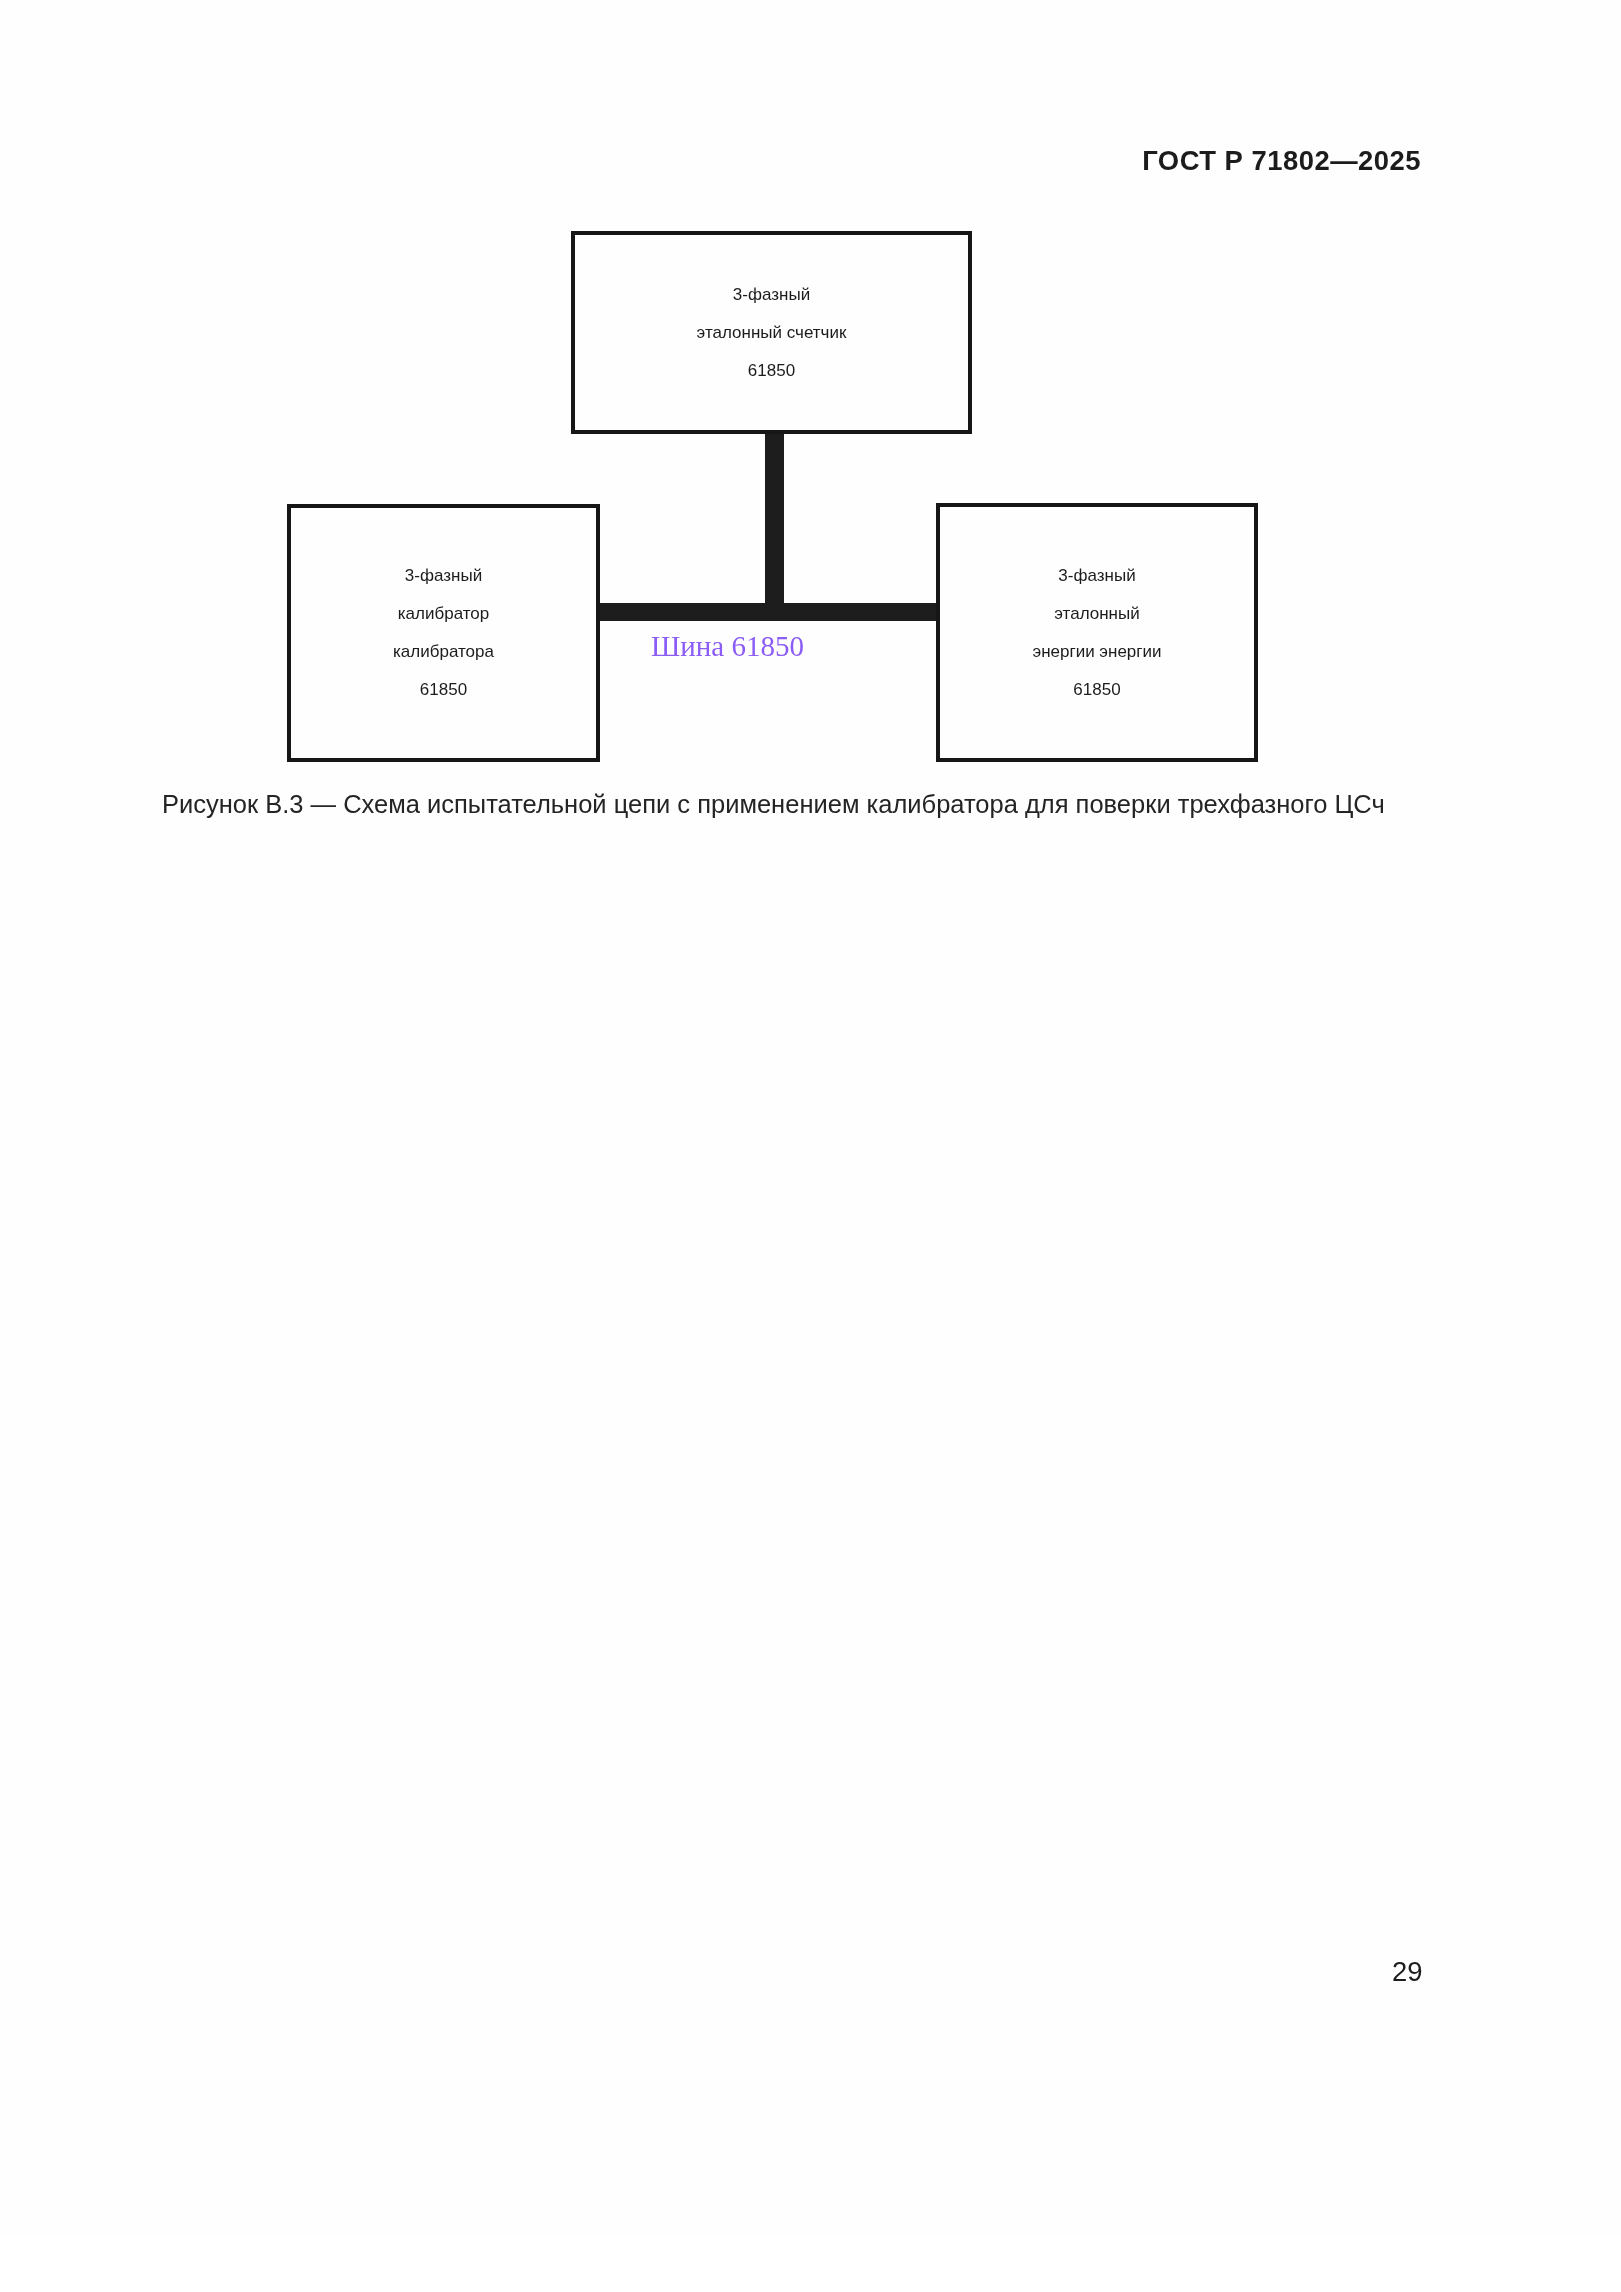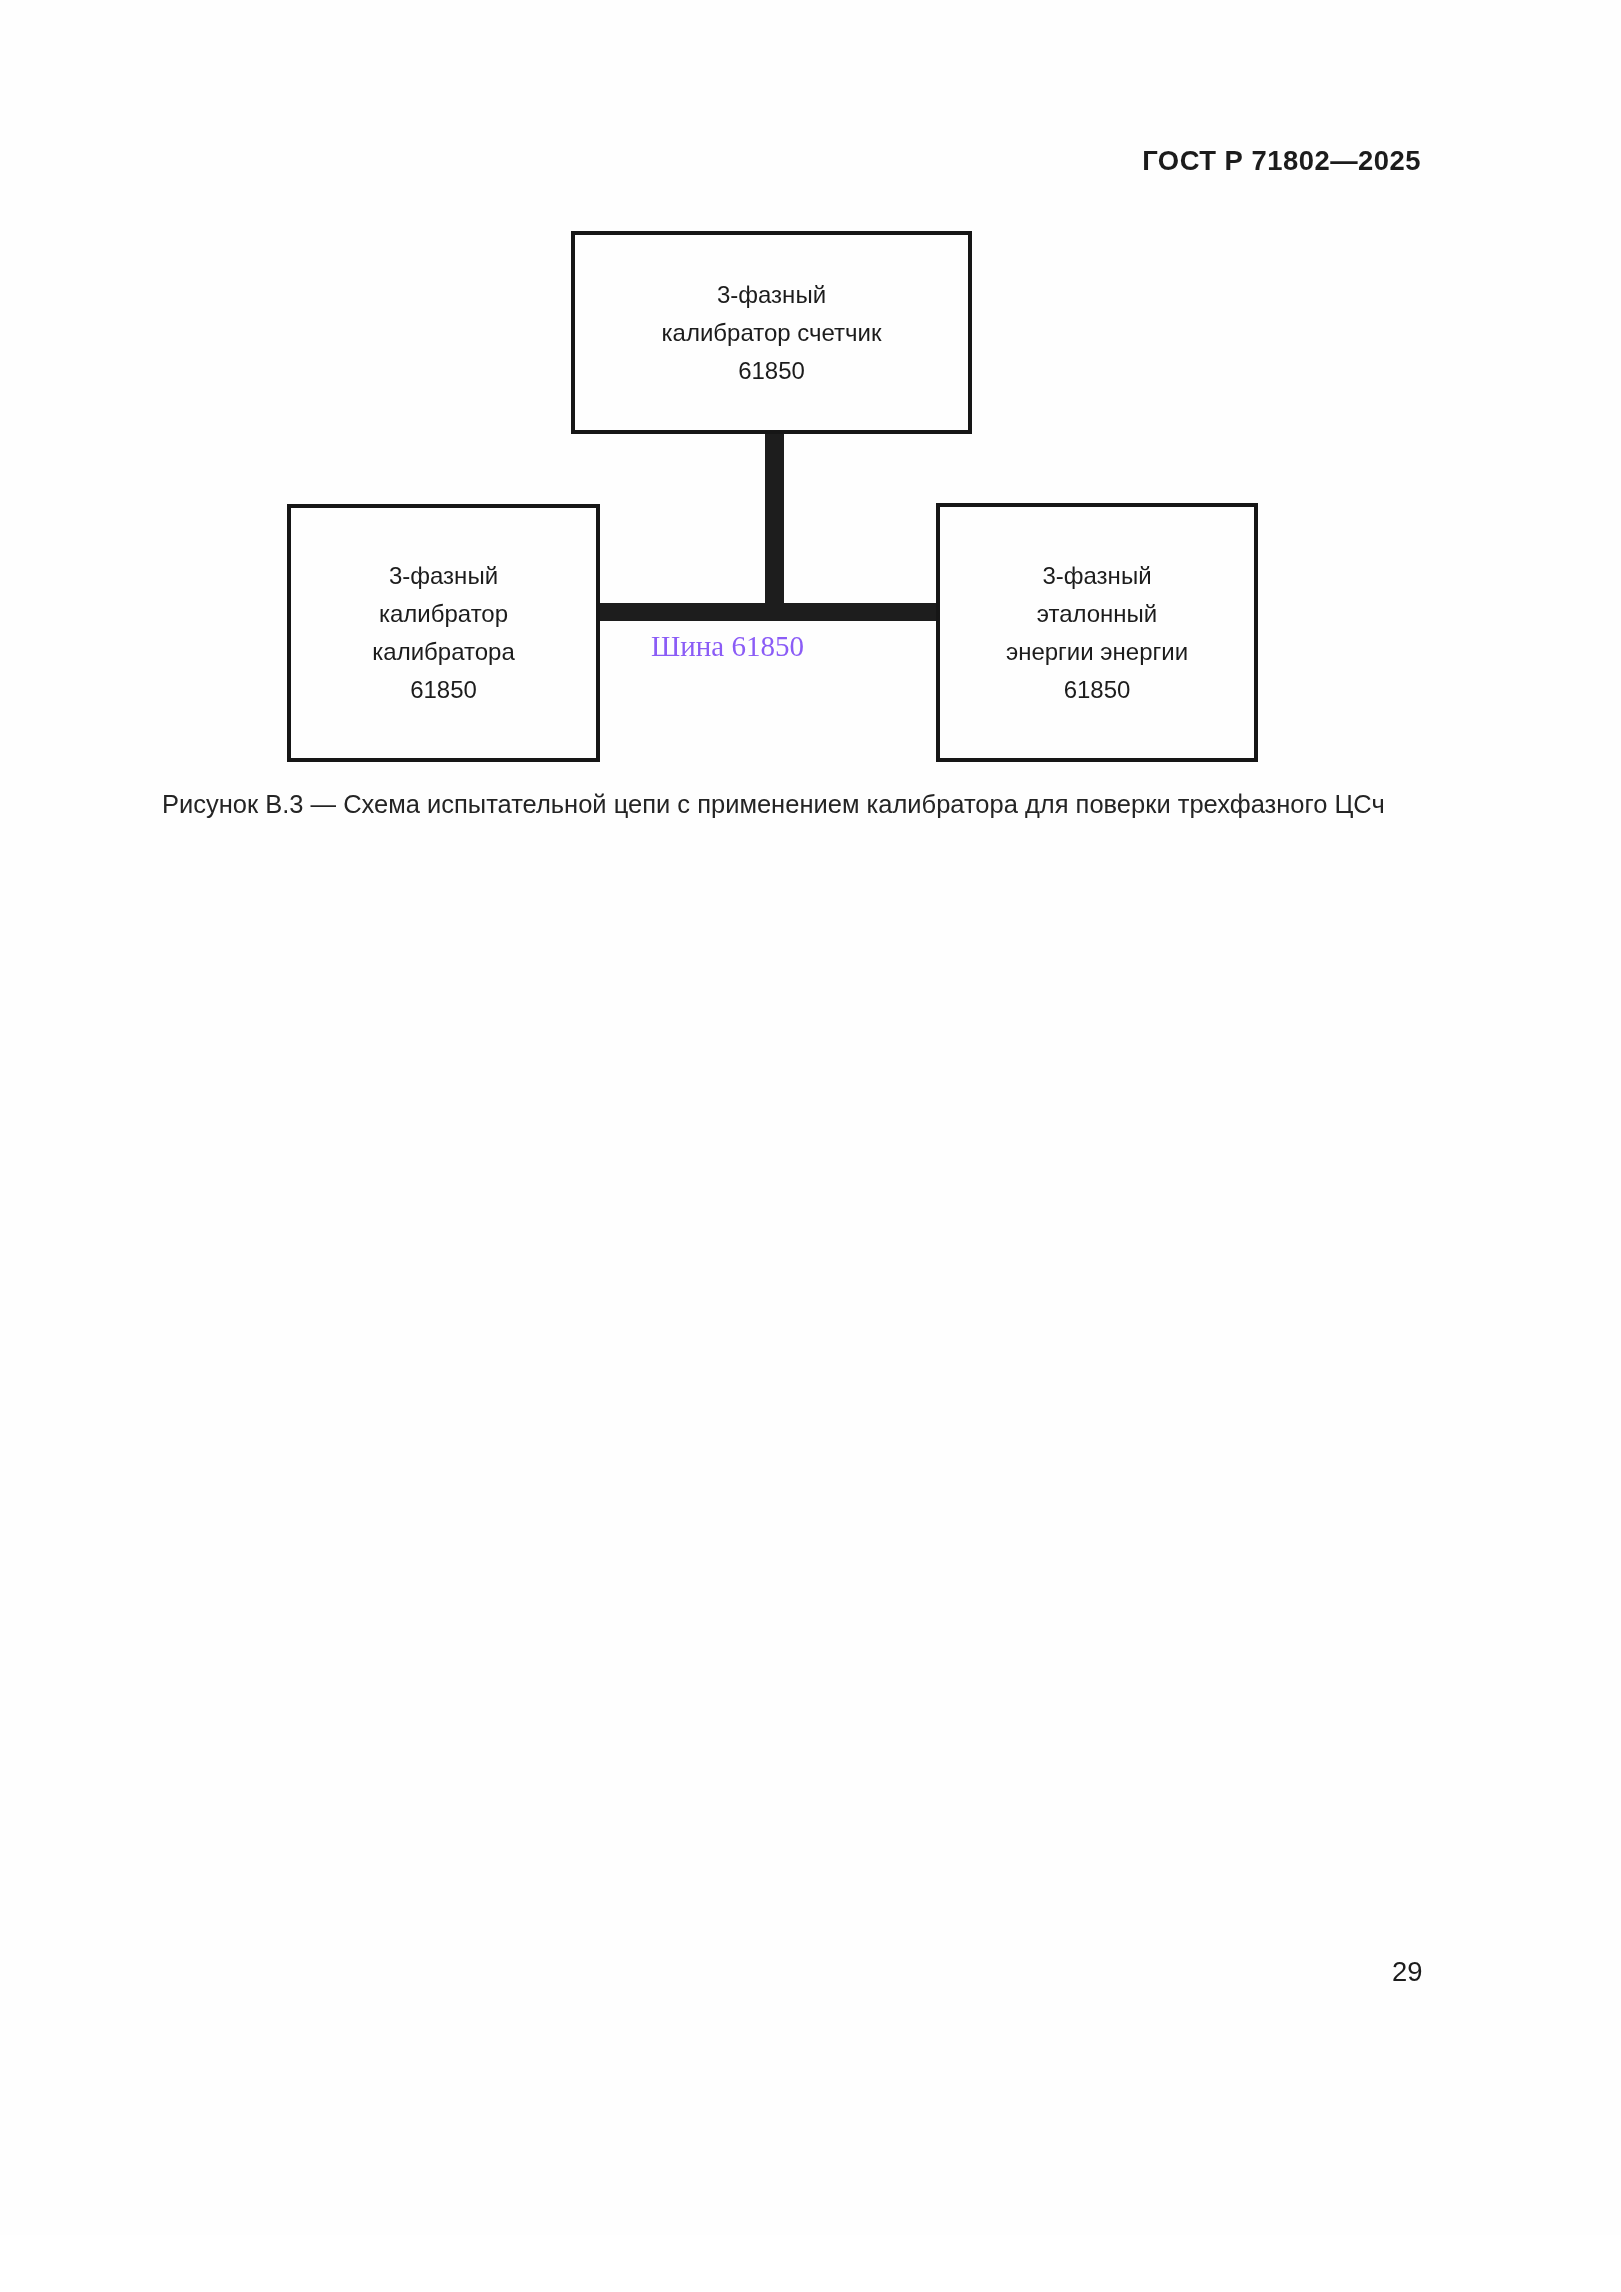--- a/index.html
+++ b/index.html
@@ -50,21 +50,21 @@
     width: 313px;
     height: 258px;
   }
   .box-right {
     left: 936px;
     top: 503px;
     width: 322px;
     height: 259px;
   }
   .box-line {
-    font-size: 24px;
+    font-size: 17px;
     line-height: 38px;
     text-align: right;
     white-space: nowrap;
   }
   .bus-vertical {
     position: absolute;
     left: 765px;
     top: 434px;
     width: 18.6px;
     height: 186px;
@@ -108,21 +108,21 @@
 </style>
 </head>
 <body>
 
 <div class="page">
 
   <div class="doc-header">ГОСТ Р 71802—2025</div>
 
   <div class="diagram-box box-top">
     <div class="box-line">3-фазный</div>
-    <div class="box-line">калибратор счетчик</div>
+    <div class="box-line">эталонный счетчик</div>
     <div class="box-line">61850</div>
   </div>
 
   <div class="diagram-box box-left">
     <div class="box-line">3-фазный</div>
     <div class="box-line">калибратор</div>
     <div class="box-line">калибратора</div>
     <div class="box-line">61850</div>
   </div>
 

